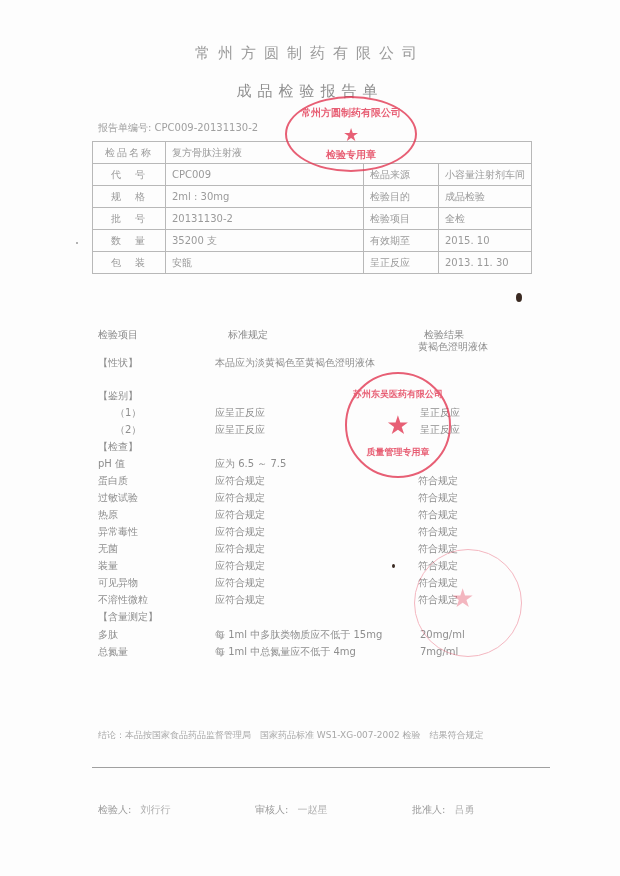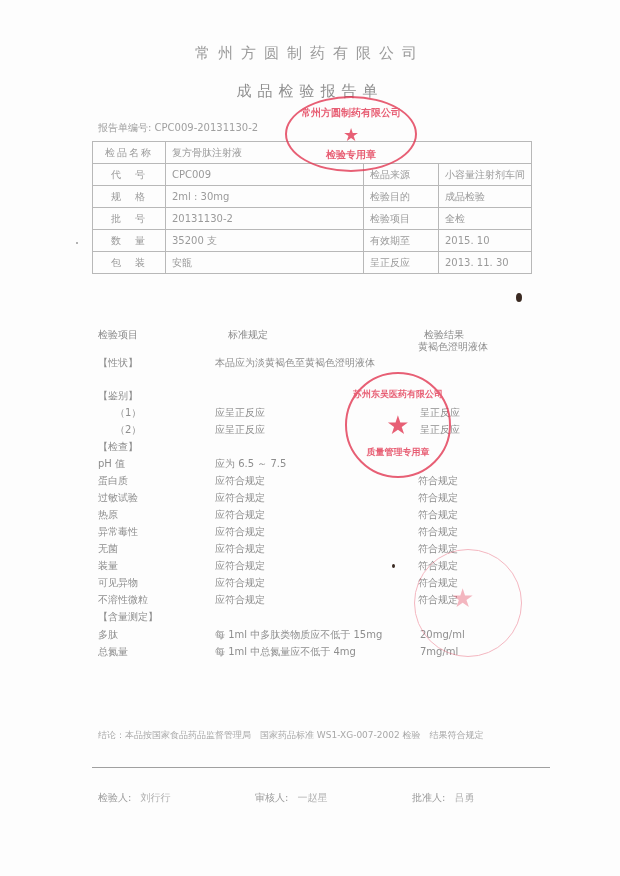--- a/index.html
+++ b/index.html
@@ -18,21 +18,21 @@
   .basis-line { display:block; line-height:15px; }
   .hdr { top:328px; font-size:10px; color:#8a8a8a; }
   .row { position:absolute; font-size:10px; color:#8e8e8e; height:15px; line-height:15px; }
   .c1 { left:98px; }
   .c2 { left:215px; }
   .c3 { left:418px; }
   .section { font-size:10px; }
   .conclusion { left:98px; top:729px; font-size:9px; color:#a8a8a8; white-space:nowrap; }
   .hline { left:92px; width:458px; height:1px; background:#a0a0a0; }
   .sign { top:791px; font-size:10px; color:#9a9a9a; }
-  .sig-scribble { display:inline-block; color:#b0b0b0; font-size:10px; margin-left:6px; }
+  .sig-scribble { display:inline-block; color:#b0b0b0; font-size:10px; margin-left:6px;margin-top:12px; }
   .stamp { position:absolute; border:2px solid #e2344f; border-radius:50%; color:#e2344f; opacity:0.78; }
   .stamp .star { position:absolute; left:50%; top:50%; transform:translate(-50%,-50%); font-size:26px; color:#e2344f; }
   .stamp .arc { position:absolute; left:0; width:100%; text-align:center; font-size:10px; color:#e2344f; font-weight:bold; }
   .spot { position:absolute; width:6px; height:9px; border-radius:50%; background:#3a2a22; }
 </style>
 </head>
 <body>
 
 <div class="abs title">常州方圆制药有限公司</div>
 <div class="abs subtitle">成品检验报告单</div>

